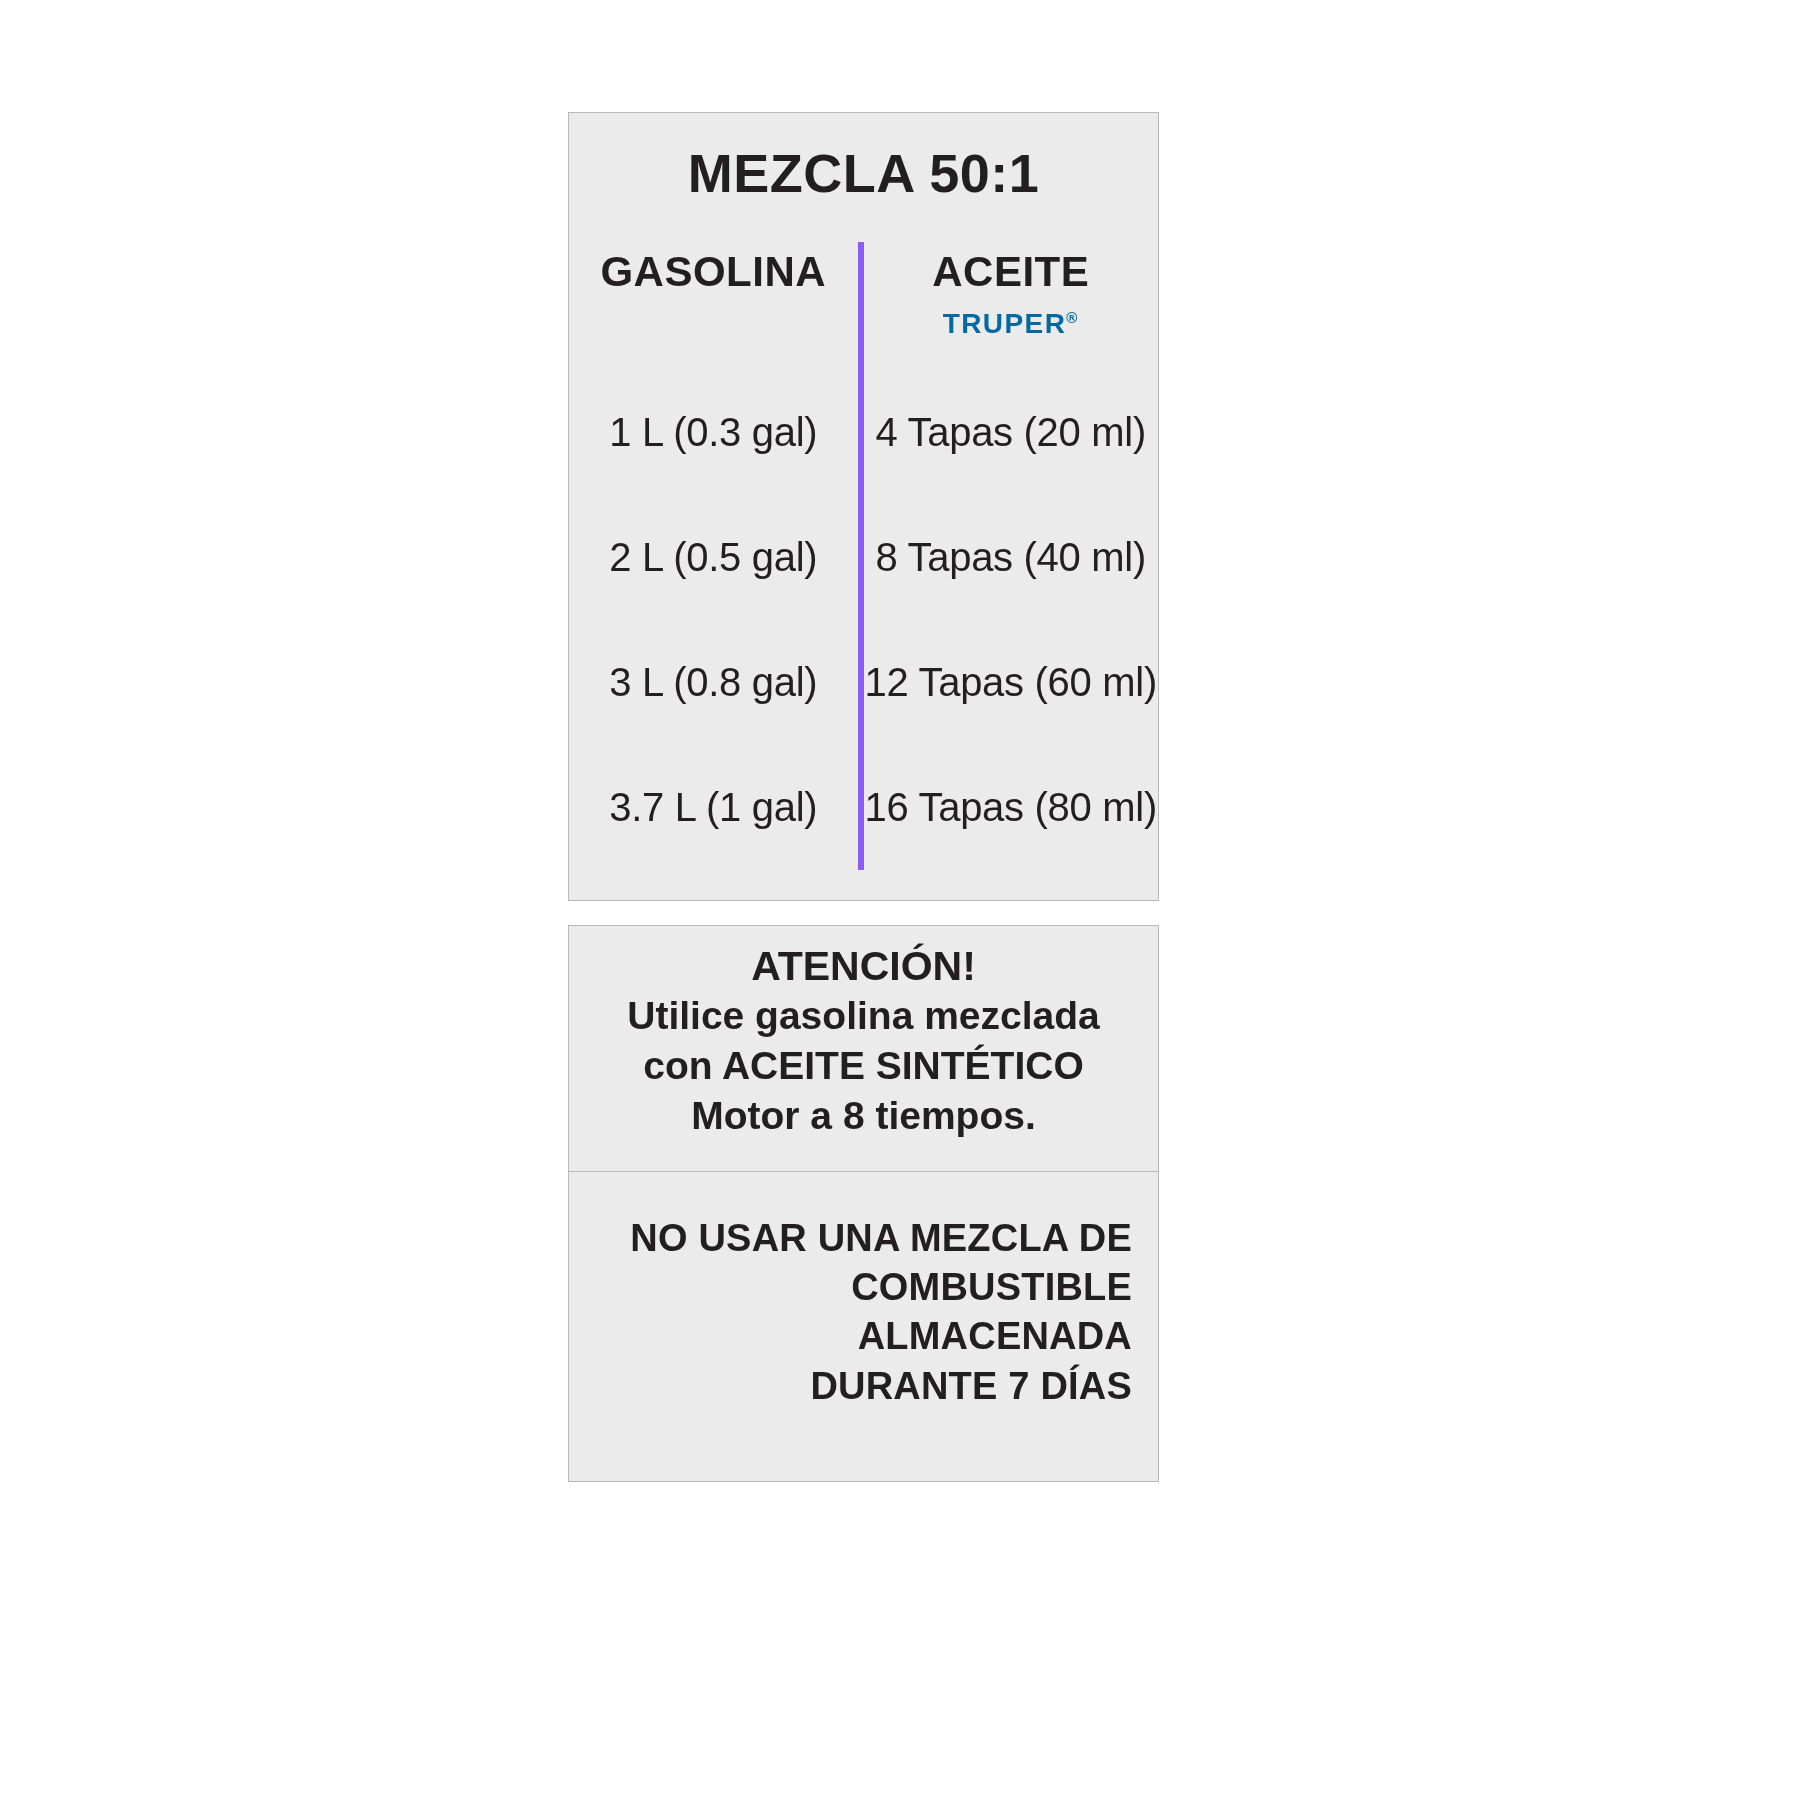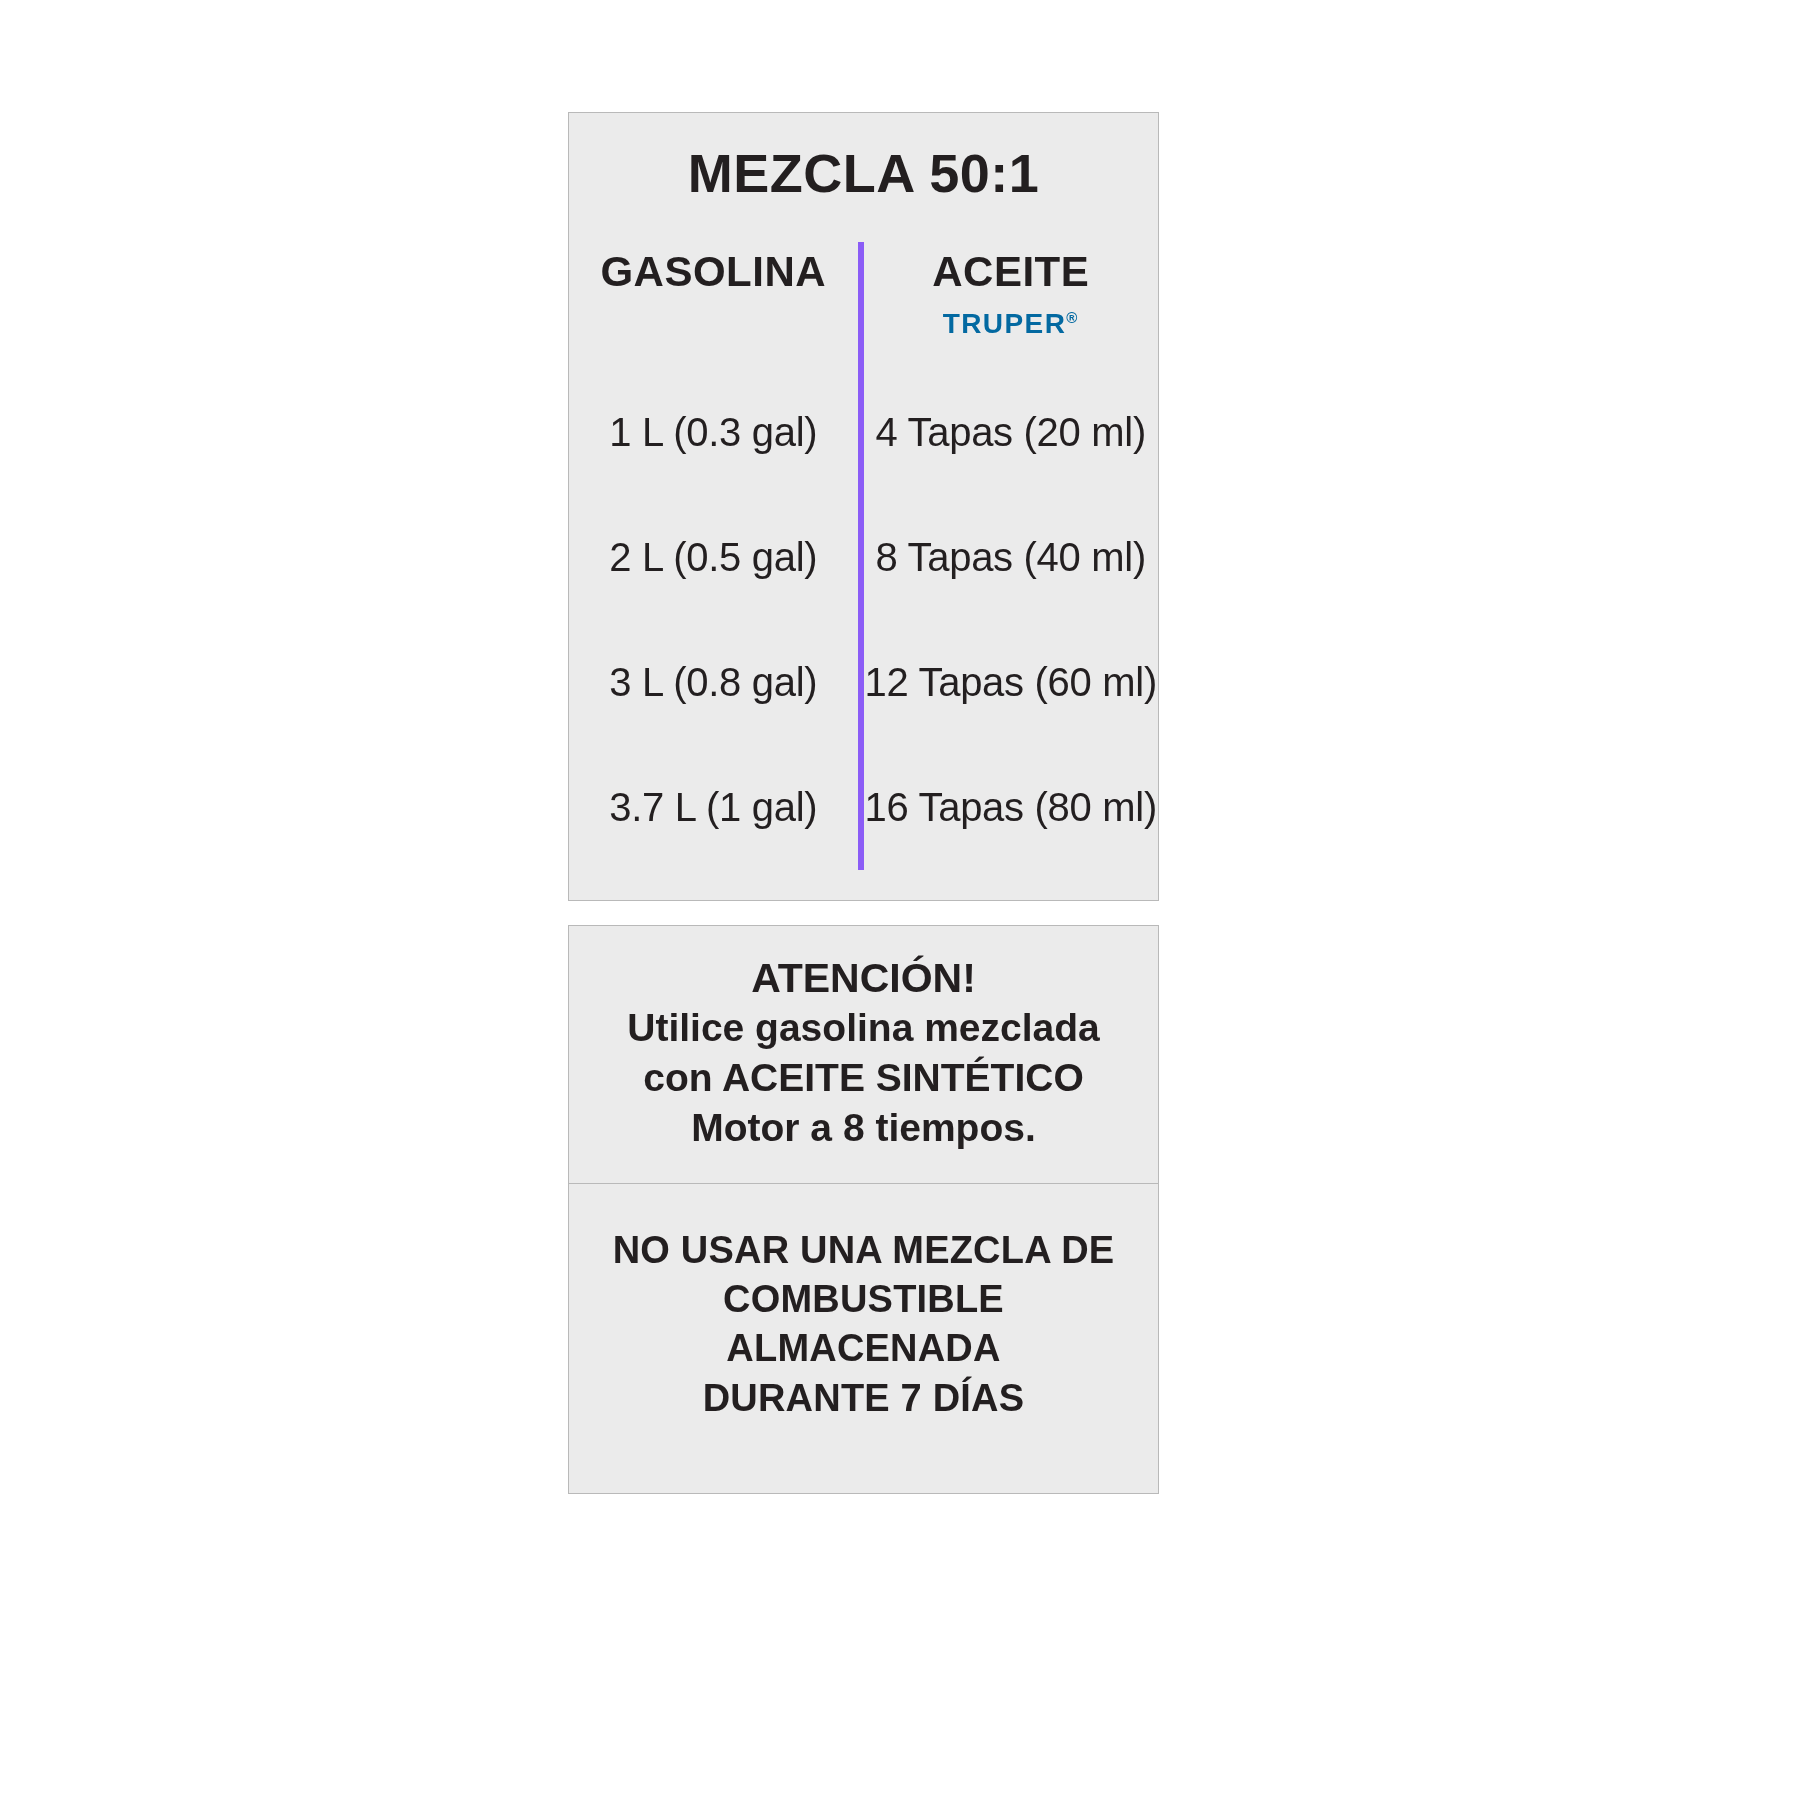--- a/index.html
+++ b/index.html
@@ -99,21 +99,21 @@
     justify-content: center;
     font-size: 40px;
     font-weight: 400;
     color: #231f20;
     letter-spacing: -0.3px;
   }
 
   
   .warn-panel {
     margin-top: 24px;
-    padding: 28px 20px 30px 20px;
+    padding: 16px 20px 30px 20px;
     text-align: center;
   }
   .warn-head {
     font-weight: bold;
     font-size: 41px;
     line-height: 1.2;
     color: #231f20;
   }
   .warn-line {
     font-weight: bold;
@@ -126,20 +126,21 @@
     margin-top: -1px;
     padding: 42px 26px 70px 26px;
     text-align: center;
   }
   .storage-line {
     font-weight: bold;
     font-size: 38px;
     line-height: 1.3;
     letter-spacing: 0.2px;
     color: #231f20;
+    text-align: right;
   }
 </style>
 </head>
 <body>
 
 <div class="label-stack">
 
   <div class="panel mix-panel">
     <div class="mix-title">MEZCLA 50:1</div>
 

